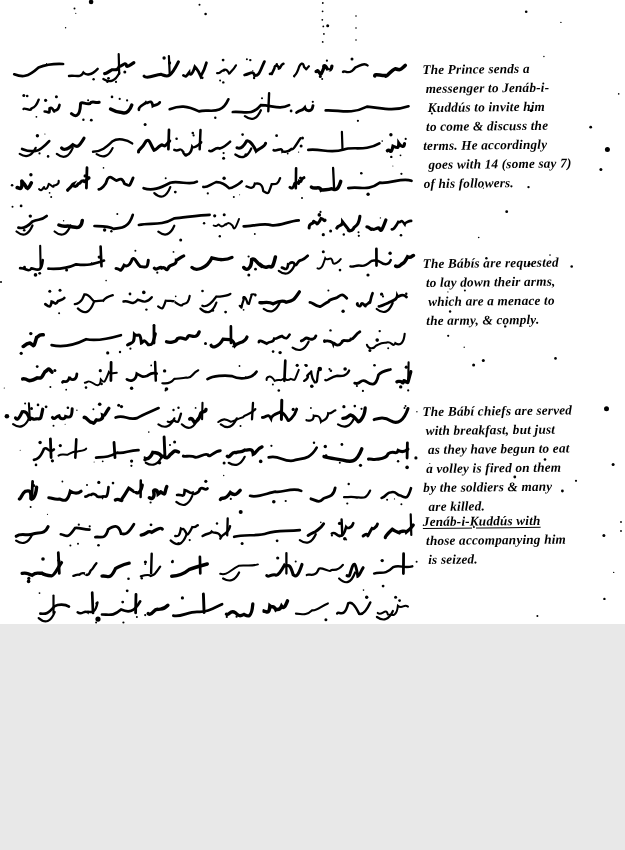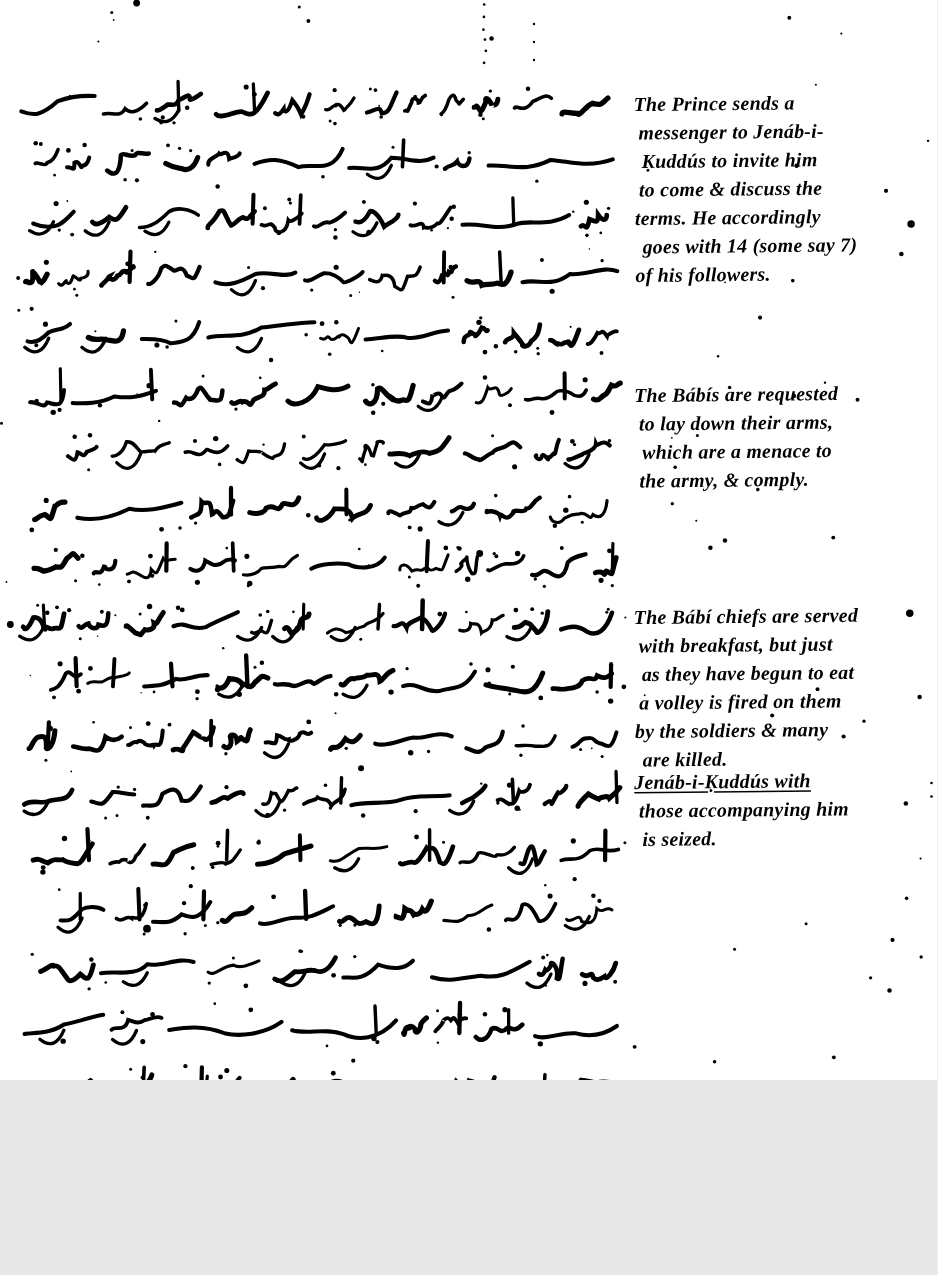--- a/index.html
+++ b/index.html
@@ -1,17 +1,17 @@
 <!DOCTYPE html>
 <html><head>
 <meta charset="utf-8">
 <style>
   html,body{margin:0;padding:0;background:#e8e8e8;}
   .page{
-    position:relative;width:625px;height:720px;background:#ffffff;
+    position:relative;width:625px;height:624px;background:#ffffff;
     overflow:hidden;font-family:"Liberation Serif",serif;
   }
   svg.layer{position:absolute;left:0;top:0;}
   .notes{position:absolute;left:0;top:0;width:625px;height:850px;}
   .note{
     position:absolute;left:423px;width:200px;color:#000;
     font-family:"Liberation Serif",serif;font-style:italic;font-weight:bold;
     font-size:13.2px;line-height:19px;letter-spacing:.2px;
     transform:rotate(-.6deg);
   }

